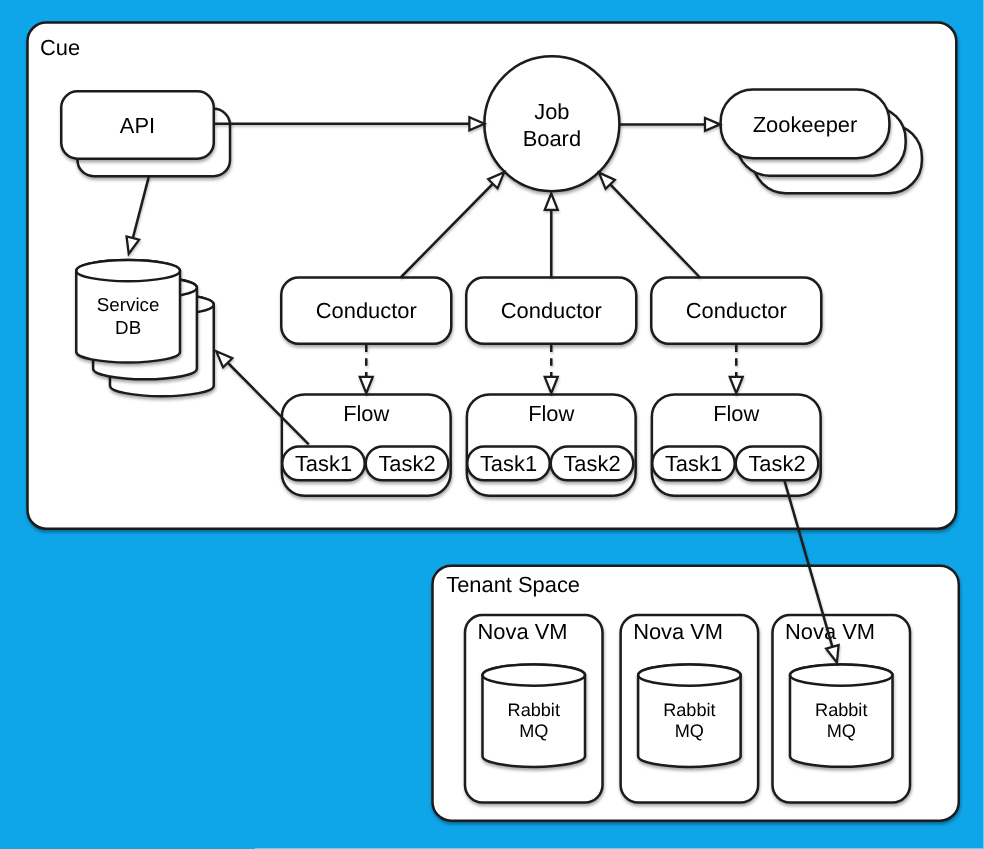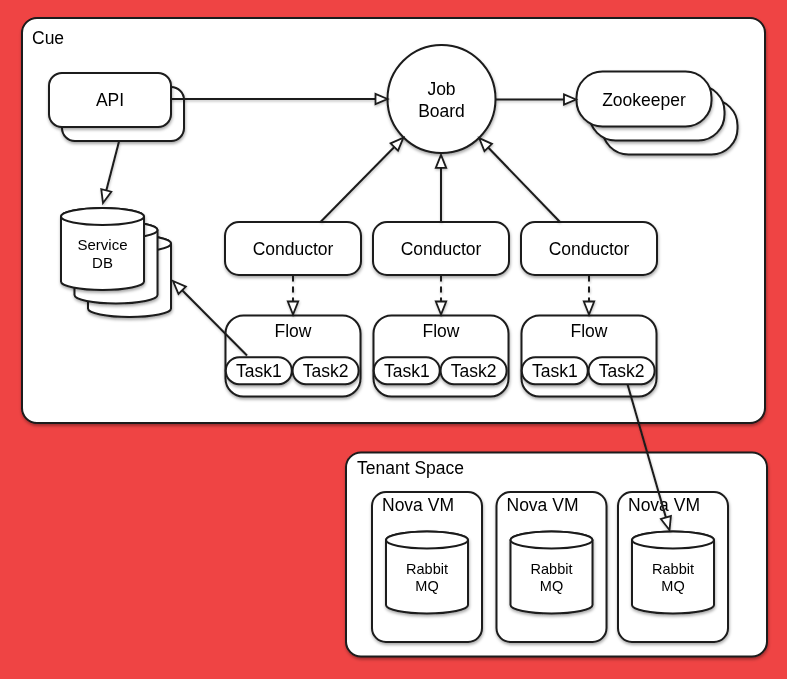--- a/index.html
+++ b/index.html
@@ -4,21 +4,21 @@
 <style>
   html, body {
     margin: 0;
     padding: 0;
     background: #ffffff;
   }
   #stage {
     position: relative;
     width: 787px;
     height: 679px;
-    background: #ef4444;
+    background: #0ea5e9;
     font-family: "Liberation Sans", sans-serif;
   }
   svg { display: block; }
   .shape {
     fill: #ffffff;
     stroke: #1a1a1a;
     stroke-width: 2;
   }
   .container-box {
     fill: #ffffff;

